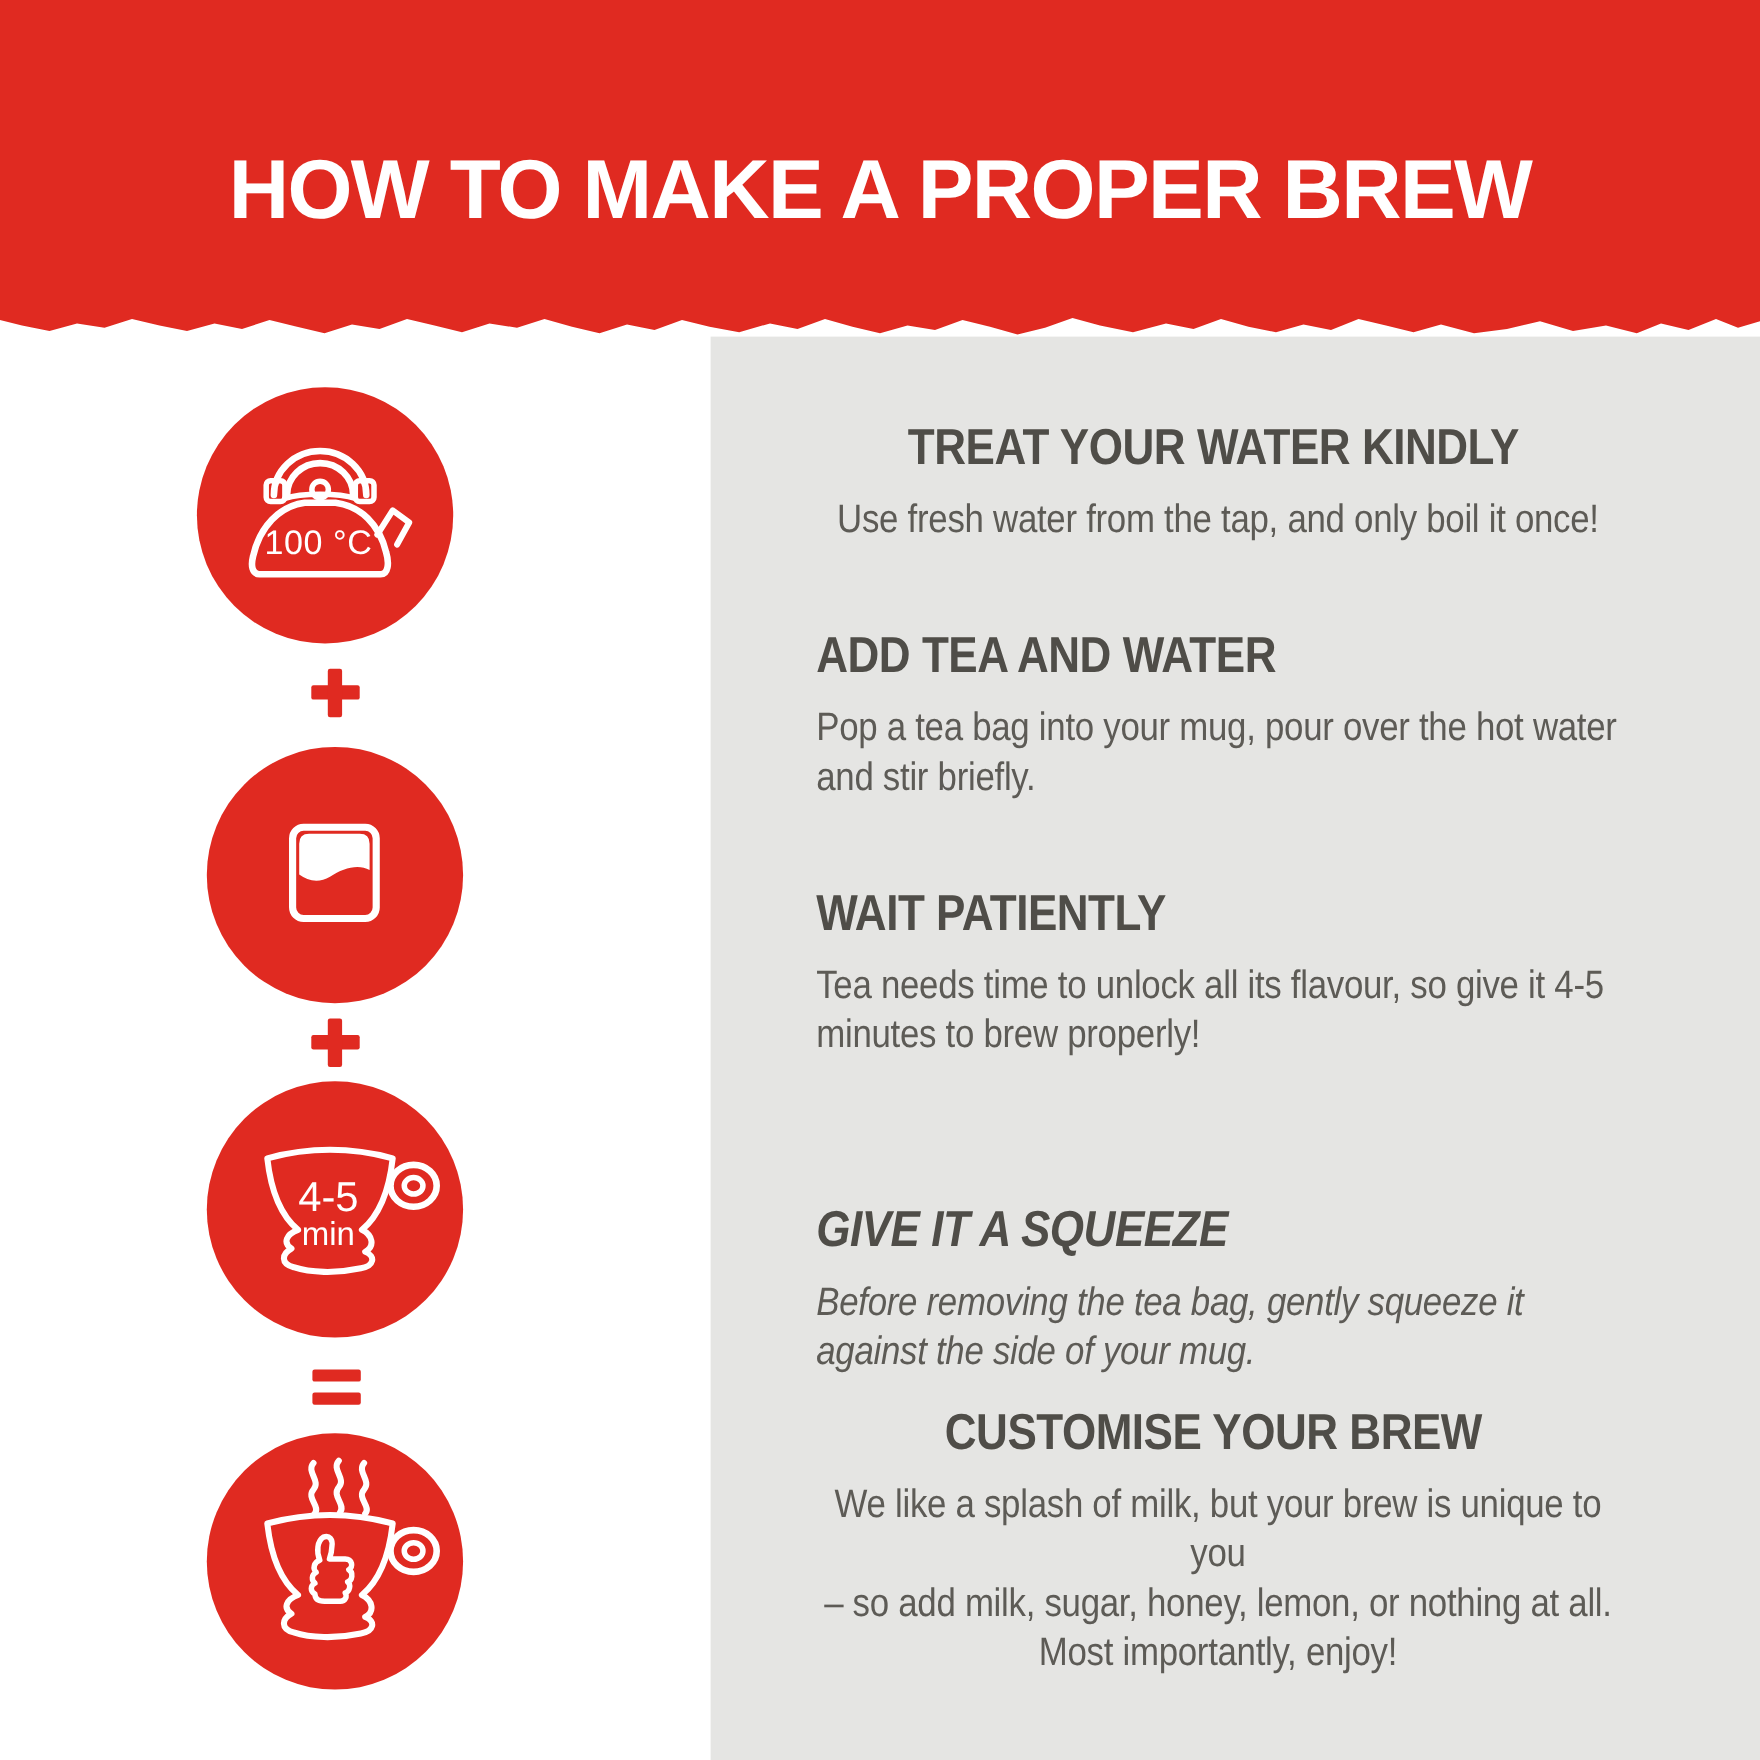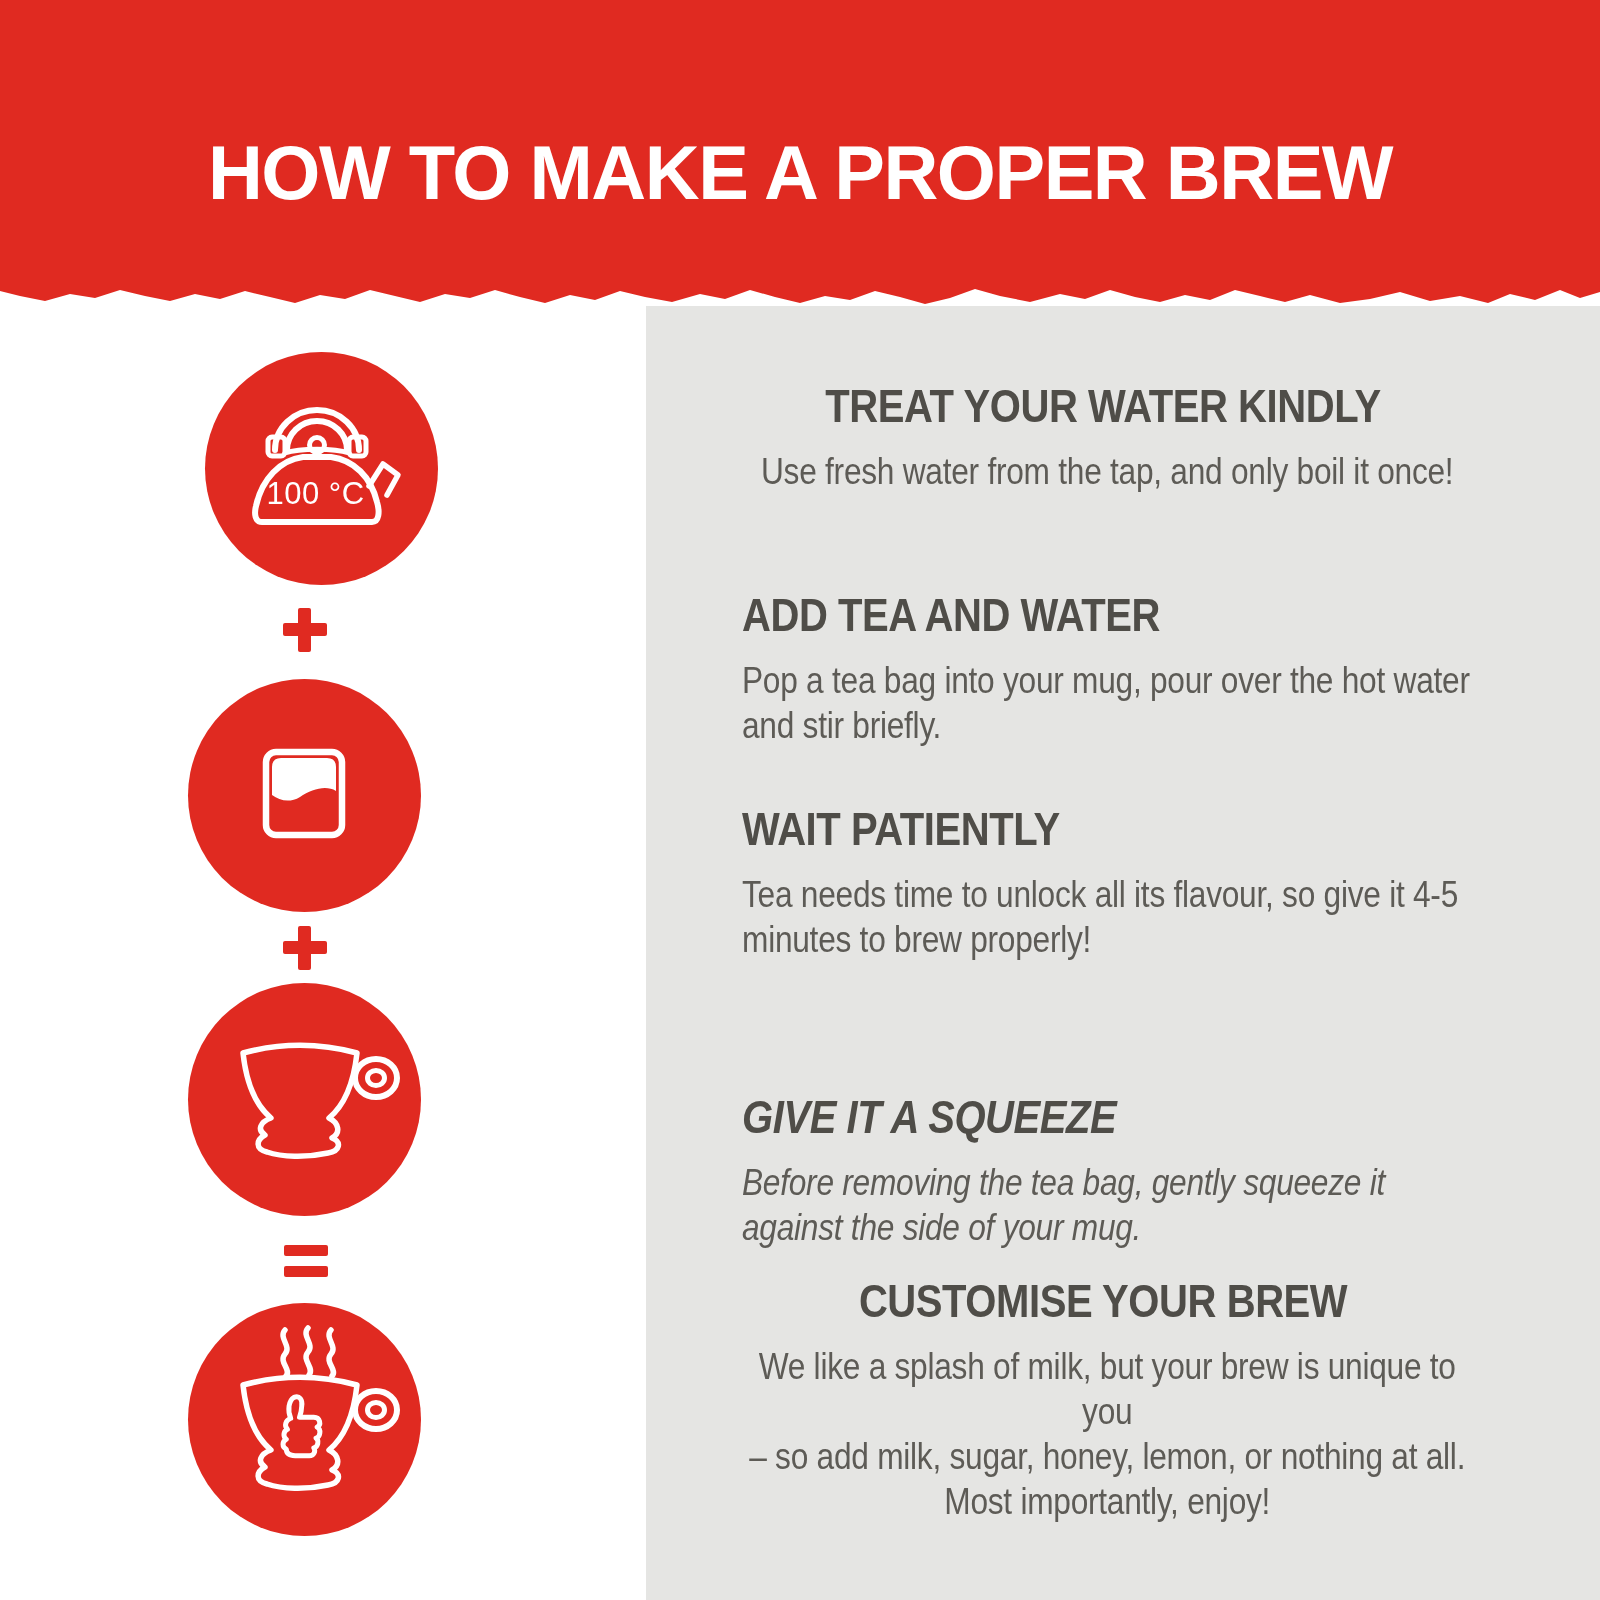--- a/index.html
+++ b/index.html
@@ -47,22 +47,22 @@
   .section h2{
     margin:0 0 20px 0;font-size:46px;line-height:46px;font-weight:bold;
     color:var(--heading);letter-spacing:-0.5px;white-space:nowrap;
     transform:scaleX(0.87);transform-origin:0 50%;
   }
   .section p{
     margin:0;font-size:36px;line-height:45px;color:var(--body);
     letter-spacing:-0.3px;white-space:pre-line;
     transform:scaleX(0.88);transform-origin:0 0;
   }
-  .s1{top:383px;text-align:center;} .s2{top:592px;} .s3{top:806px;} .s4{top:1094px;font-style:italic;} .s5{top:1278px;text-align:center;}
-  .c1{left:205px;top:352px;} .c2{left:188px;top:679px;}
+  .s1{top:383px;text-align:center;} .s2{top:572px;} .s3{top:806px;} .s4{top:1094px;font-style:italic;} .s5{top:1278px;text-align:center;}
+  .c1{left:179px;top:352px;} .c2{left:188px;top:679px;}
   .c3{left:188px;top:983px;} .c4{left:188px;top:1303px;}
   .p1{left:283px;top:608px;} .p2{left:283px;top:926px;} .e1{left:284px;top:1245px;}
 </style>
 </head>
 <body>
 
 <div class="gray-panel"></div>
 
 <svg class="header-svg" width="1600" height="306" viewBox="0 0 1600 306">
   <path fill="#e02a21" d="M0,0 H1600 V292
@@ -116,20 +116,24 @@
 <div class="step-circle c3">
   <svg class="icon-svg" width="233" height="233" viewBox="0 0 233 233">
     <g stroke="#ffffff" fill="none" stroke-linecap="round" stroke-linejoin="round">
       <ellipse cx="188" cy="95" rx="21" ry="19" stroke-width="6"></ellipse>
       <ellipse cx="188" cy="95" rx="8.5" ry="7.5" stroke-width="5"></ellipse>
       <path d="M55,70 C92,60 132,60 169,70 C166,97 158,121 141,135 C151,140 153,150 144,155
                C154,159 152,168 140,170 C117,175 94,174 79,169 C67,166 68,157 77,152
                C69,147 72,139 83,135 C66,121 58,97 55,70 Z" stroke-width="5.5"></path>
     </g>
   </svg>
+  <div class="icon-label label-cup">
+    <div>4-5</div>
+    <div class="sub">min</div>
+  </div>
 </div>
 
 <div class="op op-eq e1" aria-label="=">
   <div class="bar t"></div>
   <div class="bar b"></div>
 </div>
 
 <div class="step-circle c4">
   <svg class="icon-svg" width="233" height="233" viewBox="0 0 233 233">
     <g stroke="#ffffff" fill="none" stroke-linecap="round" stroke-linejoin="round">

